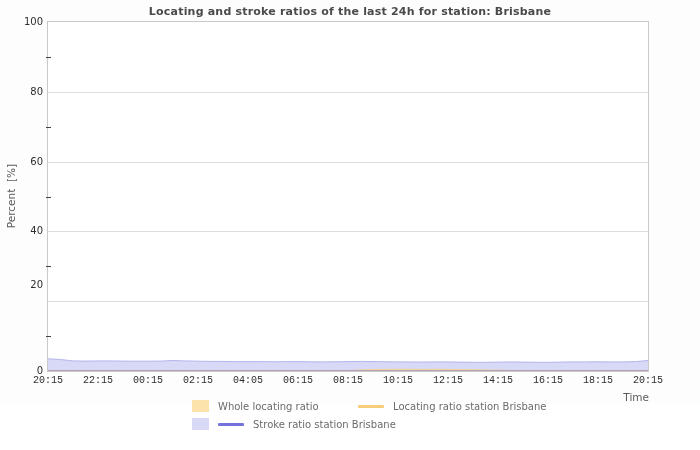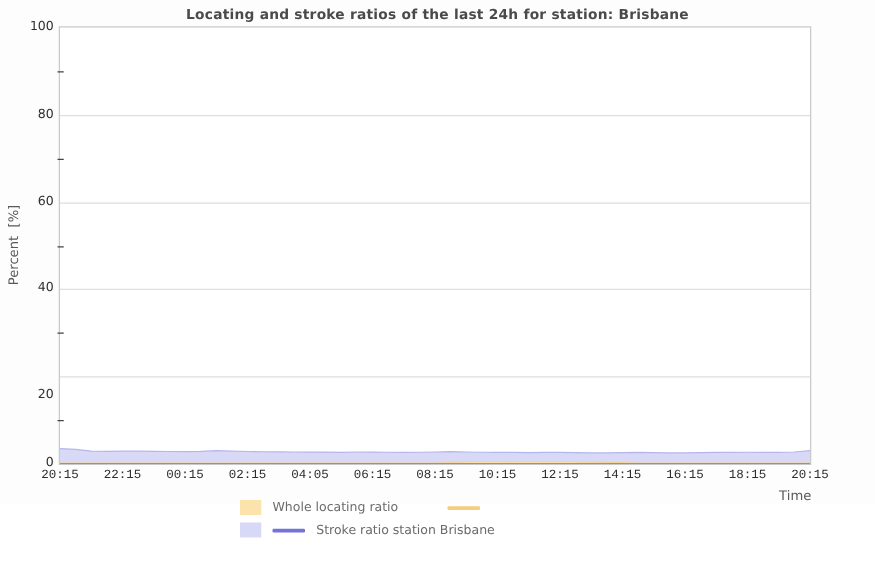--- a/index.html
+++ b/index.html
@@ -33,21 +33,21 @@
 </head>
 <body>
 
 <div class="chart-wrap">
   <div class="chart-title">Locating and stroke ratios of the last 24h for station: Brisbane</div>
 
   <div class="y-axis-title">Percent  [%]</div>
 
   <div class="y-labels">
       <span class="y-label" style="top: 343px;">0</span>
-      <span class="y-label" style="top: 288px;">20</span>
+      <span class="y-label" style="top: 257px;">20</span>
       <span class="y-label" style="top: 203.4px;">40</span>
       <span class="y-label" style="top: 133.6px;">60</span>
       <span class="y-label" style="top: 63.8px;">80</span>
       <span class="y-label" style="top: -6px;">100</span>
     </div>
 
   <div class="plot">
     <div class="plot-inner">
         <div class="gridline" style="top: 279.2px;"></div>
         <div class="gridline" style="top: 209.4px;"></div>
@@ -144,20 +144,21 @@
       <span class="x-label" style="left: 601px;">20:15</span>
     </div>
 
   <div class="x-axis-title">Time</div>
 
   <div class="legend">
       <div class="legend-row">
         <span class="legend-fill-swatch" style="background: rgb(252, 227, 172);"></span>
         <span class="legend-label col1">Whole locating ratio</span>
         <span class="legend-line-swatch" style="background: rgb(247, 205, 122);"></span>
+        <span class="legend-label">Locating ratio station Brisbane</span>
       </div>
       <div class="legend-row">
         <span class="legend-fill-swatch" style="background: rgb(216, 216, 247);"></span>
         <span class="legend-line-swatch" style="background: rgb(115, 115, 217);"></span>
         <span class="legend-label">Stroke ratio station Brisbane</span>
       </div>
     </div>
 
 </div>
 

